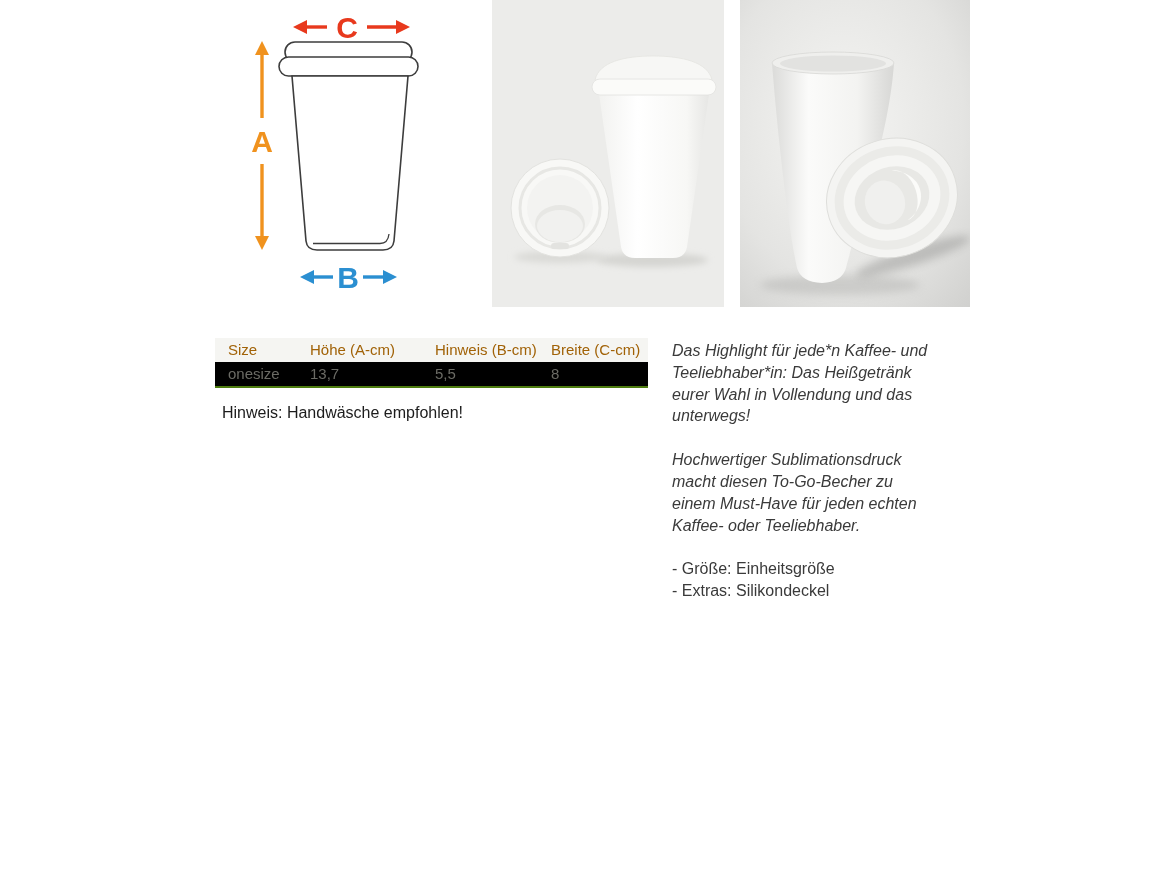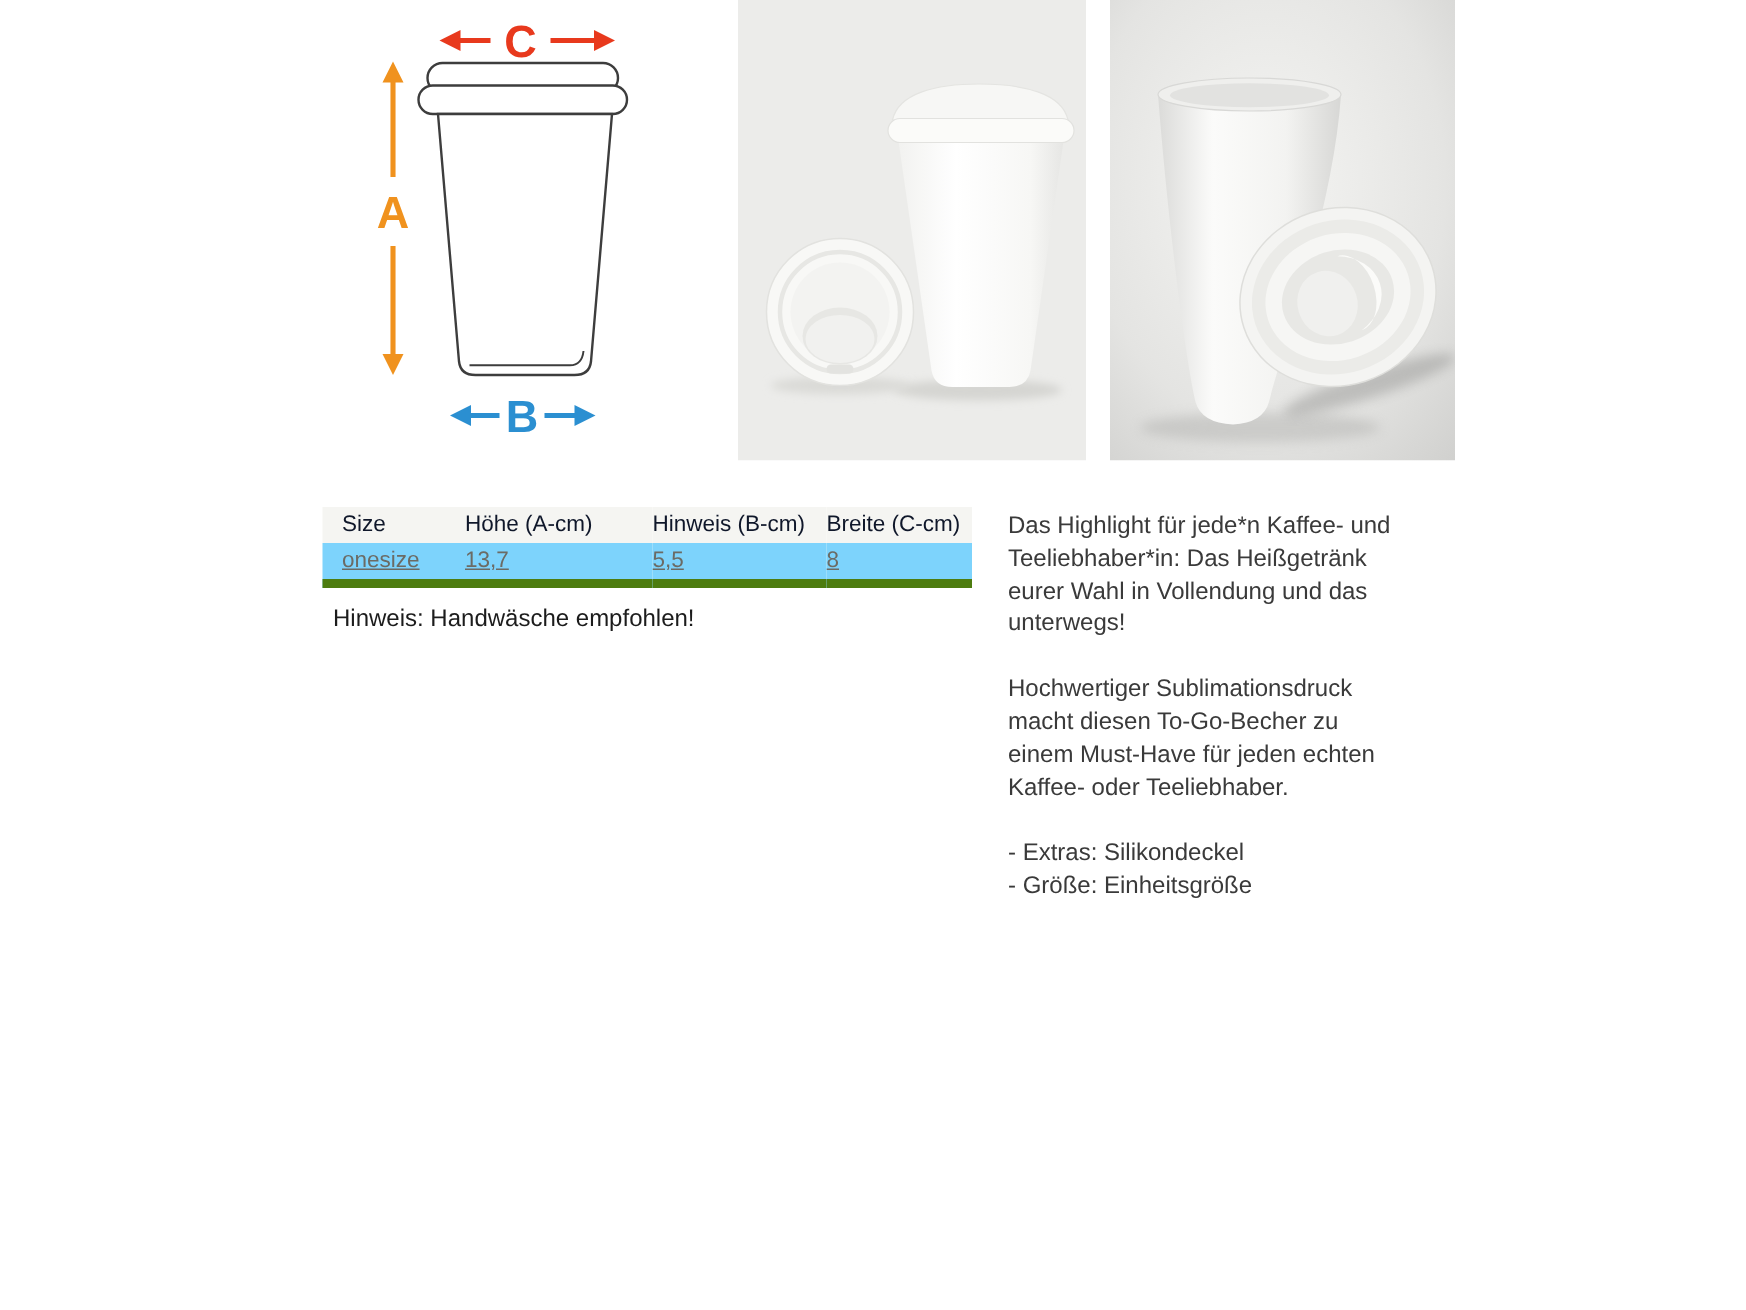--- a/index.html
+++ b/index.html
@@ -13,34 +13,34 @@
   
   .photo-middle{position:absolute;left:492px;top:0;width:232px;height:307px;}
   .photo-right{position:absolute;left:740px;top:0;width:230px;height:307px;}
   
   .size-table{
     position:absolute;left:215px;top:338px;width:433px;
     display:grid;grid-template-columns:95px 125px 116px 97px;
     font-size:15px;
   }
   .size-table .cell{height:24px;line-height:24px;white-space:nowrap;overflow:hidden;}
-  .size-table .head{background:#f5f5f2;color:#0f172a;}
-  .size-table .data{background:#7dd3fc;color:#6b6b65;border-bottom:6px solid #4d7c0f;text-decoration:underline;}
+  .size-table .head{background:#f5f5f2;color:#a16207;}
+  .size-table .data{background:#000000;color:#6b6b65;border-bottom:2px solid #4d7c0f;}
   .size-table .first{padding-left:13px;}
   
   .note{
     position:absolute;left:222px;top:404px;
     font-size:16px;color:#1c1c1c;white-space:nowrap;
   }
   
   .description{
     position:absolute;left:672px;top:340px;width:285px;
     font-size:16px;line-height:21.8px;color:#3a3a3a;
   }
-  .description p{margin:0 0 22px 0;white-space:pre-line;}
+  .description p{margin:0 0 22px 0;white-space:pre-line;font-style:italic;}
   .description .bullet{white-space:nowrap;}
 </style>
 </head>
 <body>
 
 <div id="canvas">
 
   <div class="diagram">
     <svg width="293" height="310" viewBox="0 0 293 310">
 
@@ -165,17 +165,17 @@
 
   <div class="description">
     <p>Das Highlight für jede*n Kaffee- und
 Teeliebhaber*in: Das Heißgetränk
 eurer Wahl in Vollendung und das
 unterwegs!</p>
     <p>Hochwertiger Sublimationsdruck
 macht diesen To-Go-Becher zu
 einem Must-Have für jeden echten
 Kaffee- oder Teeliebhaber.</p>
+    <div class="bullet">- Größe: Einheitsgröße</div>
     <div class="bullet">- Extras: Silikondeckel</div>
-    <div class="bullet">- Größe: Einheitsgröße</div>
   </div>
 
 </div>
 
 </body></html>

